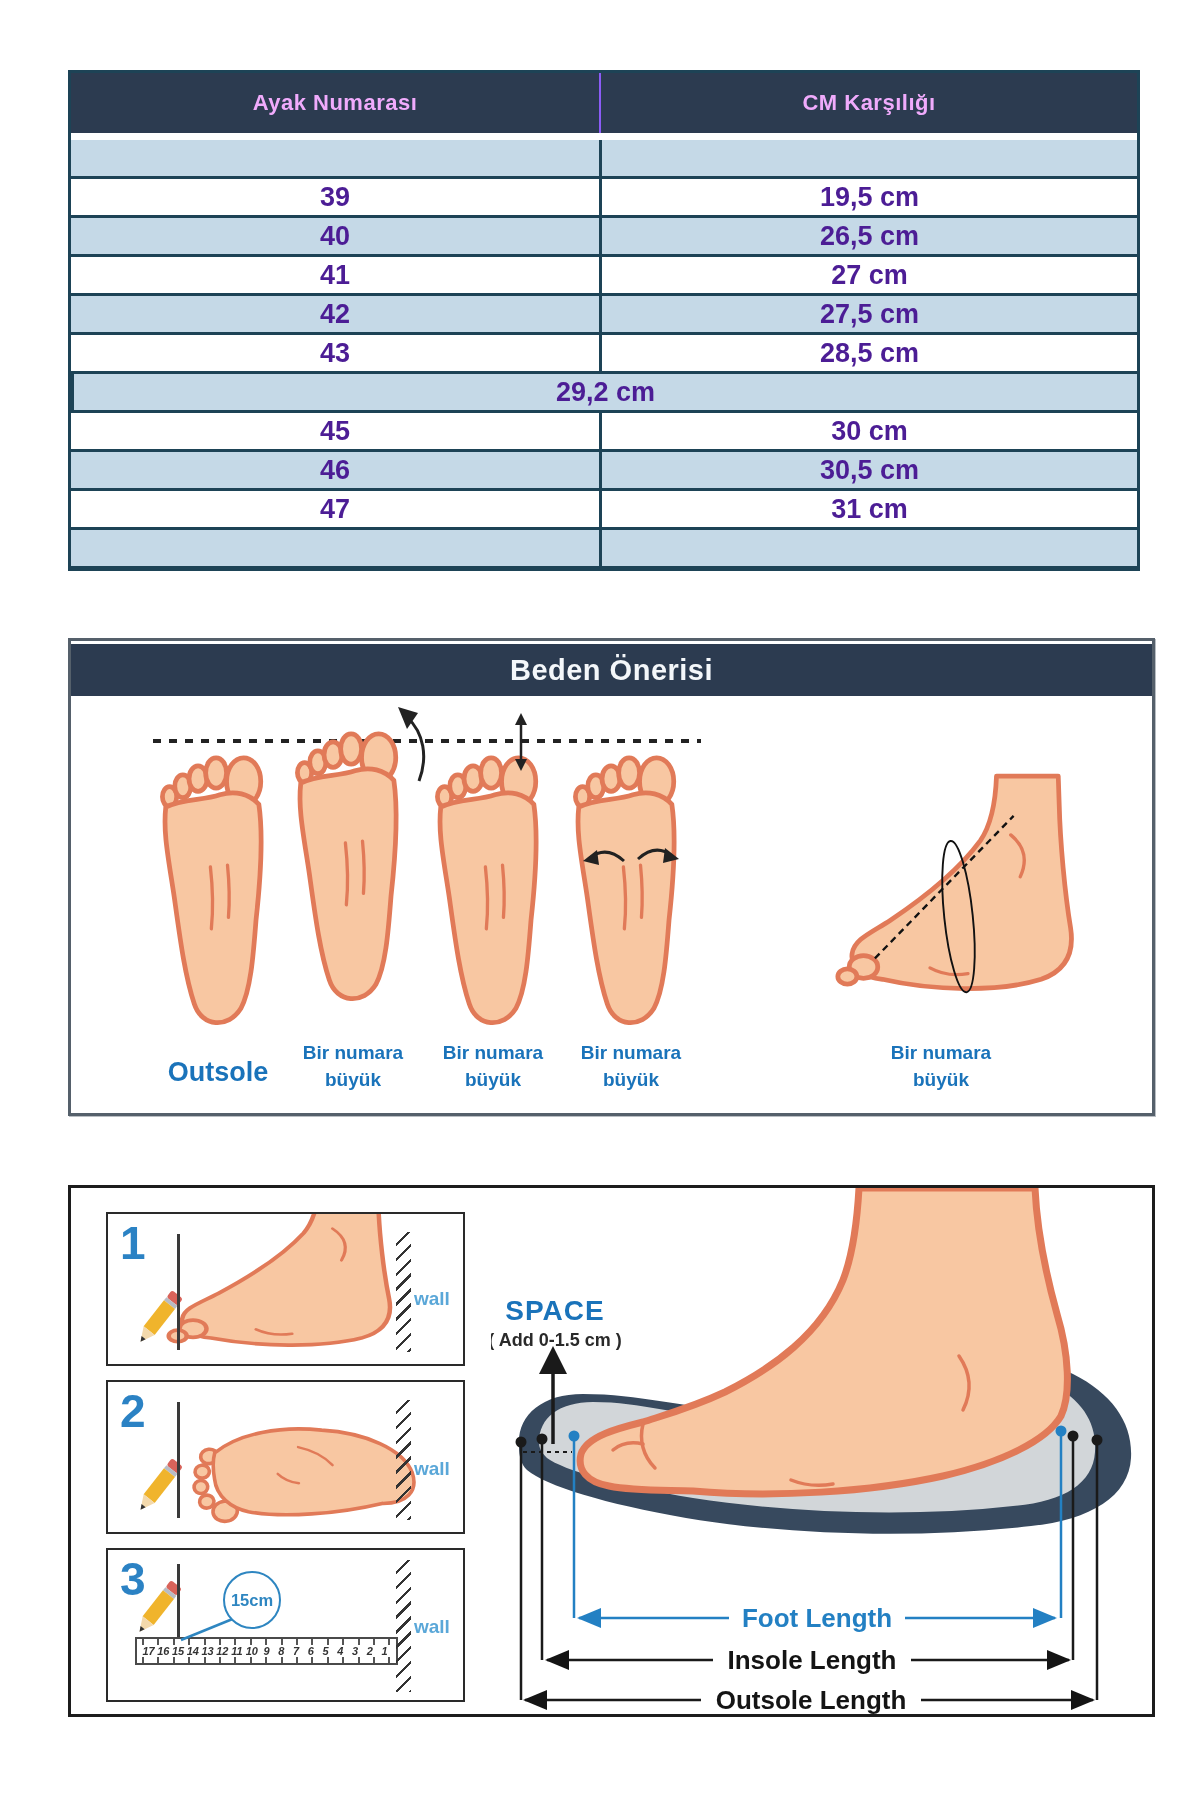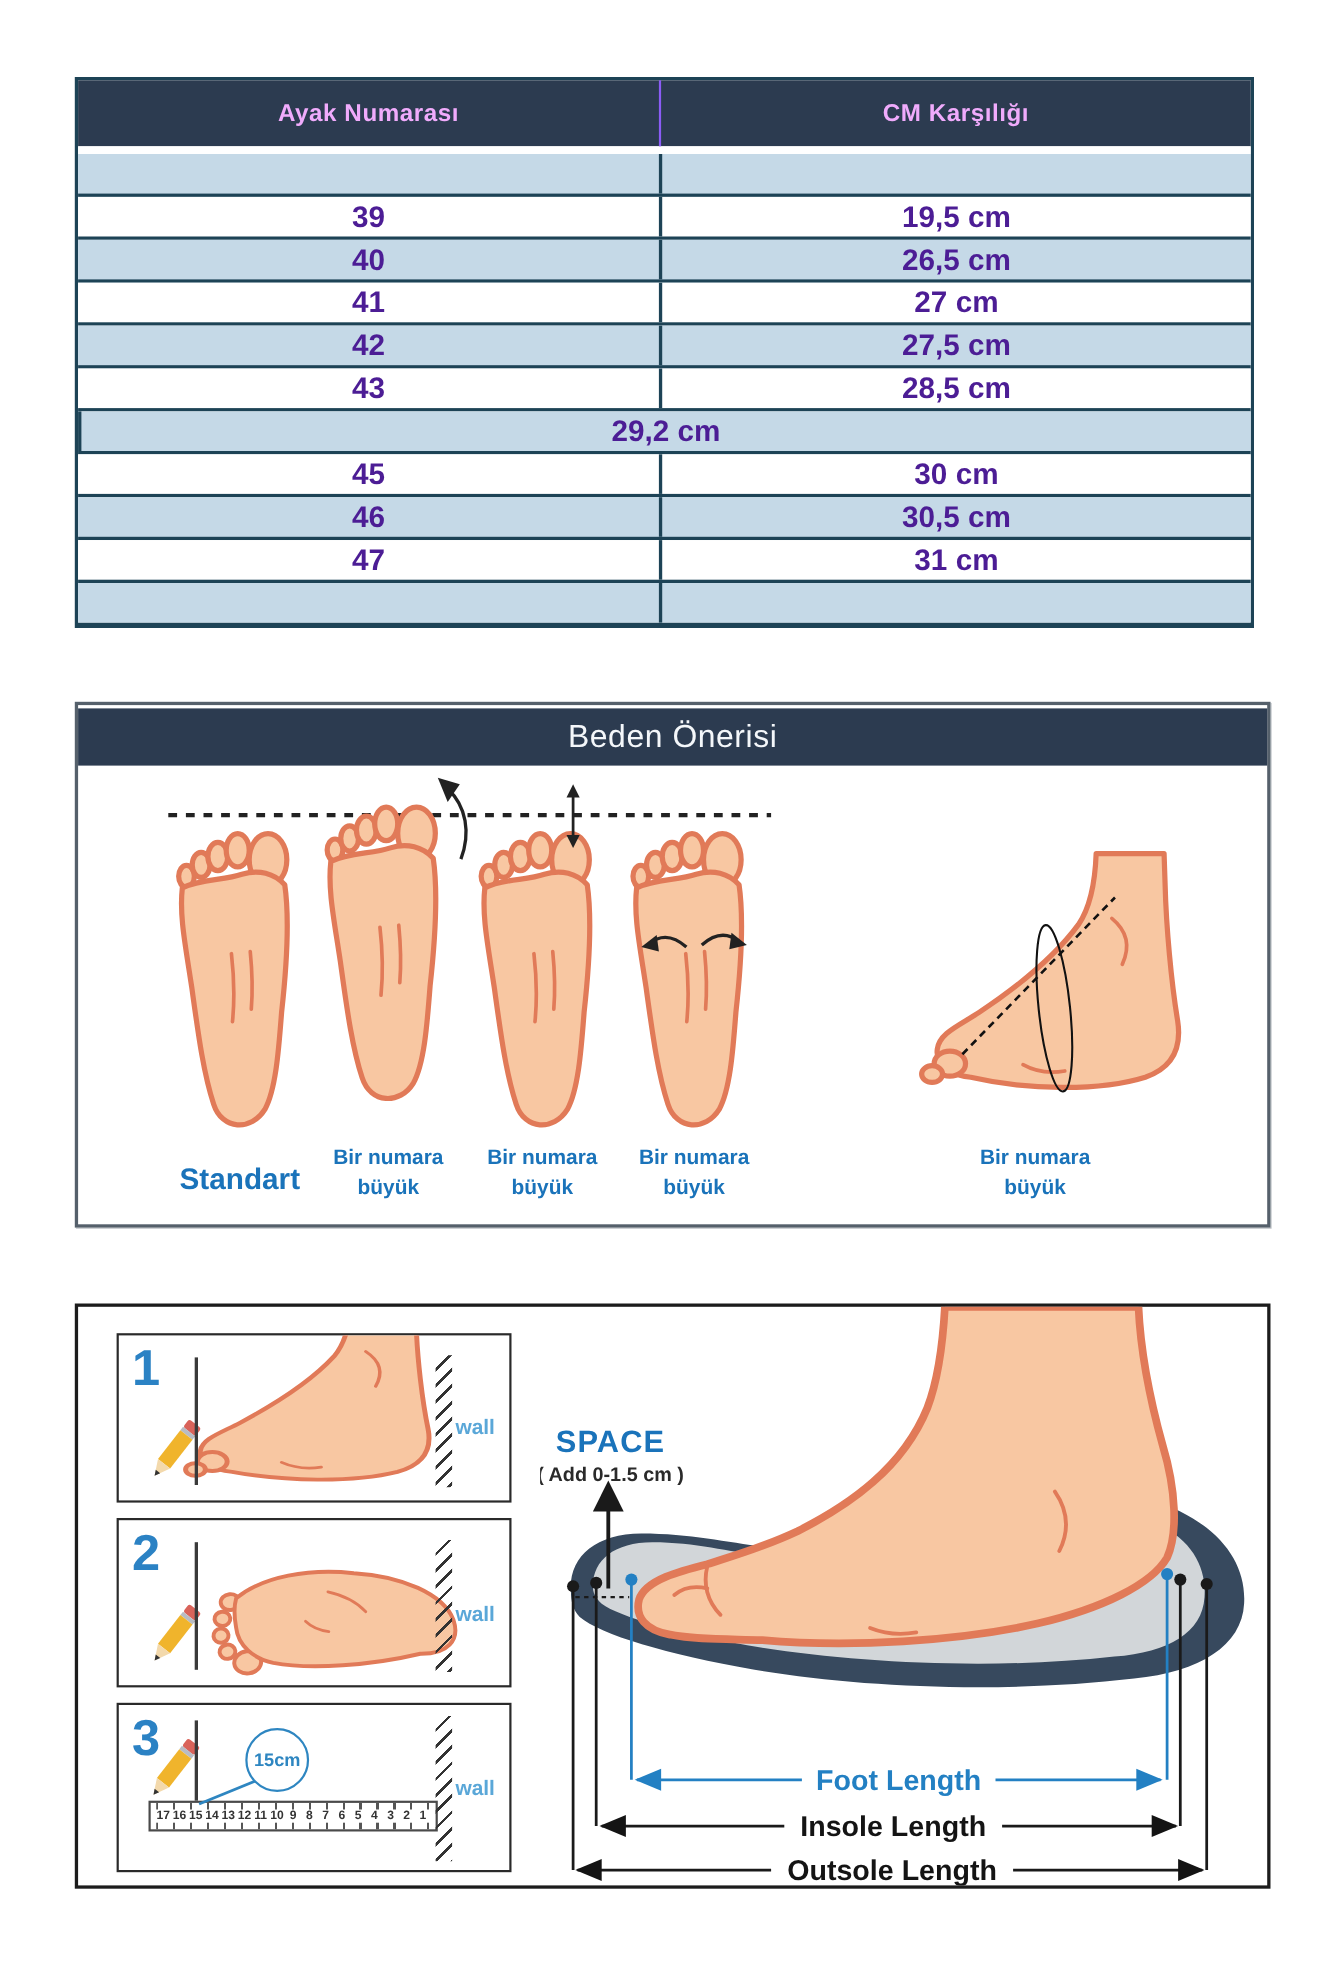--- a/index.html
+++ b/index.html
@@ -35,21 +35,21 @@
       font-size:27px;font-weight:bold;color:#4c1d95;}
   
   .reco-box{
     position:absolute;left:68px;top:638px;width:1087px;height:478px;
     border:3px solid #55606b;box-sizing:border-box;background:#fff;
     box-shadow:1px 1px 0 #b9bec3;
   }
   .reco-band{
     position:absolute;left:0;top:3px;width:100%;height:52px;
     background:var(--header_navy);display:flex;align-items:center;justify-content:center;
-    color:#f4f7fa;font-size:29px;font-weight:normal;letter-spacing:.5px;
+    color:#f4f7fa;font-size:29px;font-weight:bold;letter-spacing:.5px;
   }
   .reco-svg{position:absolute;left:0;top:0;width:100%;height:100%;}
   .foot-label{
     position:absolute;color:var(--accent_blue);font-weight:bold;
     text-align:center;font-size:19px;line-height:27px;width:150px;
   }
   .foot-label.single{font-size:27px;}
   
   .guide-box{
     position:absolute;left:68px;top:1185px;width:1087px;height:532px;
@@ -76,21 +76,21 @@
     position:absolute;left:306px;color:var(--wall_blue);
     font-size:19px;font-weight:bold;
   }
   .panel.p1 .wall-label{top:74px;}
   .panel.p2 .wall-label{top:76px;}
   .panel.p3 .wall-label{top:66px;}
   .panel-svg{position:absolute;left:0;top:0;width:355px;height:150px;}
   
   .ruler{
     position:absolute;left:27px;top:87px;width:263px;height:28px;
-    border:2px solid #4a4a4a;box-sizing:border-box;background:#fff;
+    border:2px solid #4a4a4a;box-sizing:border-box;background:#fff;font-style:italic;
   }
   .ruler .ticks-top,.ruler .ticks-bottom{
     position:absolute;left:5px;right:2px;height:6px;
     background:repeating-linear-gradient(90deg,#555 0 2px,transparent 2px 15.4px);
   }
   .ruler .ticks-top{top:0;} .ruler .ticks-bottom{bottom:0;}
   .ruler-nums{
     position:absolute;left:2px;right:2px;top:6px;display:flex;
     justify-content:space-between;padding:0 3px;
   }
@@ -229,21 +229,21 @@
     <path d="M 567,218 q 18,-16 34,-3" fill="none" stroke="#222" stroke-width="3"></path>
     <polygon points="608,218 594,207 592,222" fill="#222"></polygon>
 
     <g transform="translate(745,135) scale(0.95)">
       <use href="#sideFoot"></use>
       <path d="M 62,192 L 208,42" fill="none" stroke="#111" stroke-width="2.5" stroke-dasharray="7 5"></path>
       <ellipse cx="150" cy="148" rx="15" ry="80" fill="none" stroke="#111" stroke-width="2" transform="rotate(-6 150 148)"></ellipse>
     </g>
   </svg>
   <div class="reco-band">Beden Önerisi</div>
-  <div class="foot-label single" style="left:72px;top:418px;">Standart</div>
+  <div class="foot-label single" style="left:72px;top:418px;">Outsole</div>
   <div class="foot-label" style="left:207px;top:398px;">Bir numara büyük</div>
   <div class="foot-label" style="left:347px;top:398px;">Bir numara büyük</div>
   <div class="foot-label" style="left:485px;top:398px;">Bir numara büyük</div>
   <div class="foot-label" style="left:795px;top:398px;">Bir numara büyük</div>
 </div>
 
 <div class="guide-box">
 
   <div class="panel p1">
     <svg class="panel-svg" viewBox="0 0 355 150">

